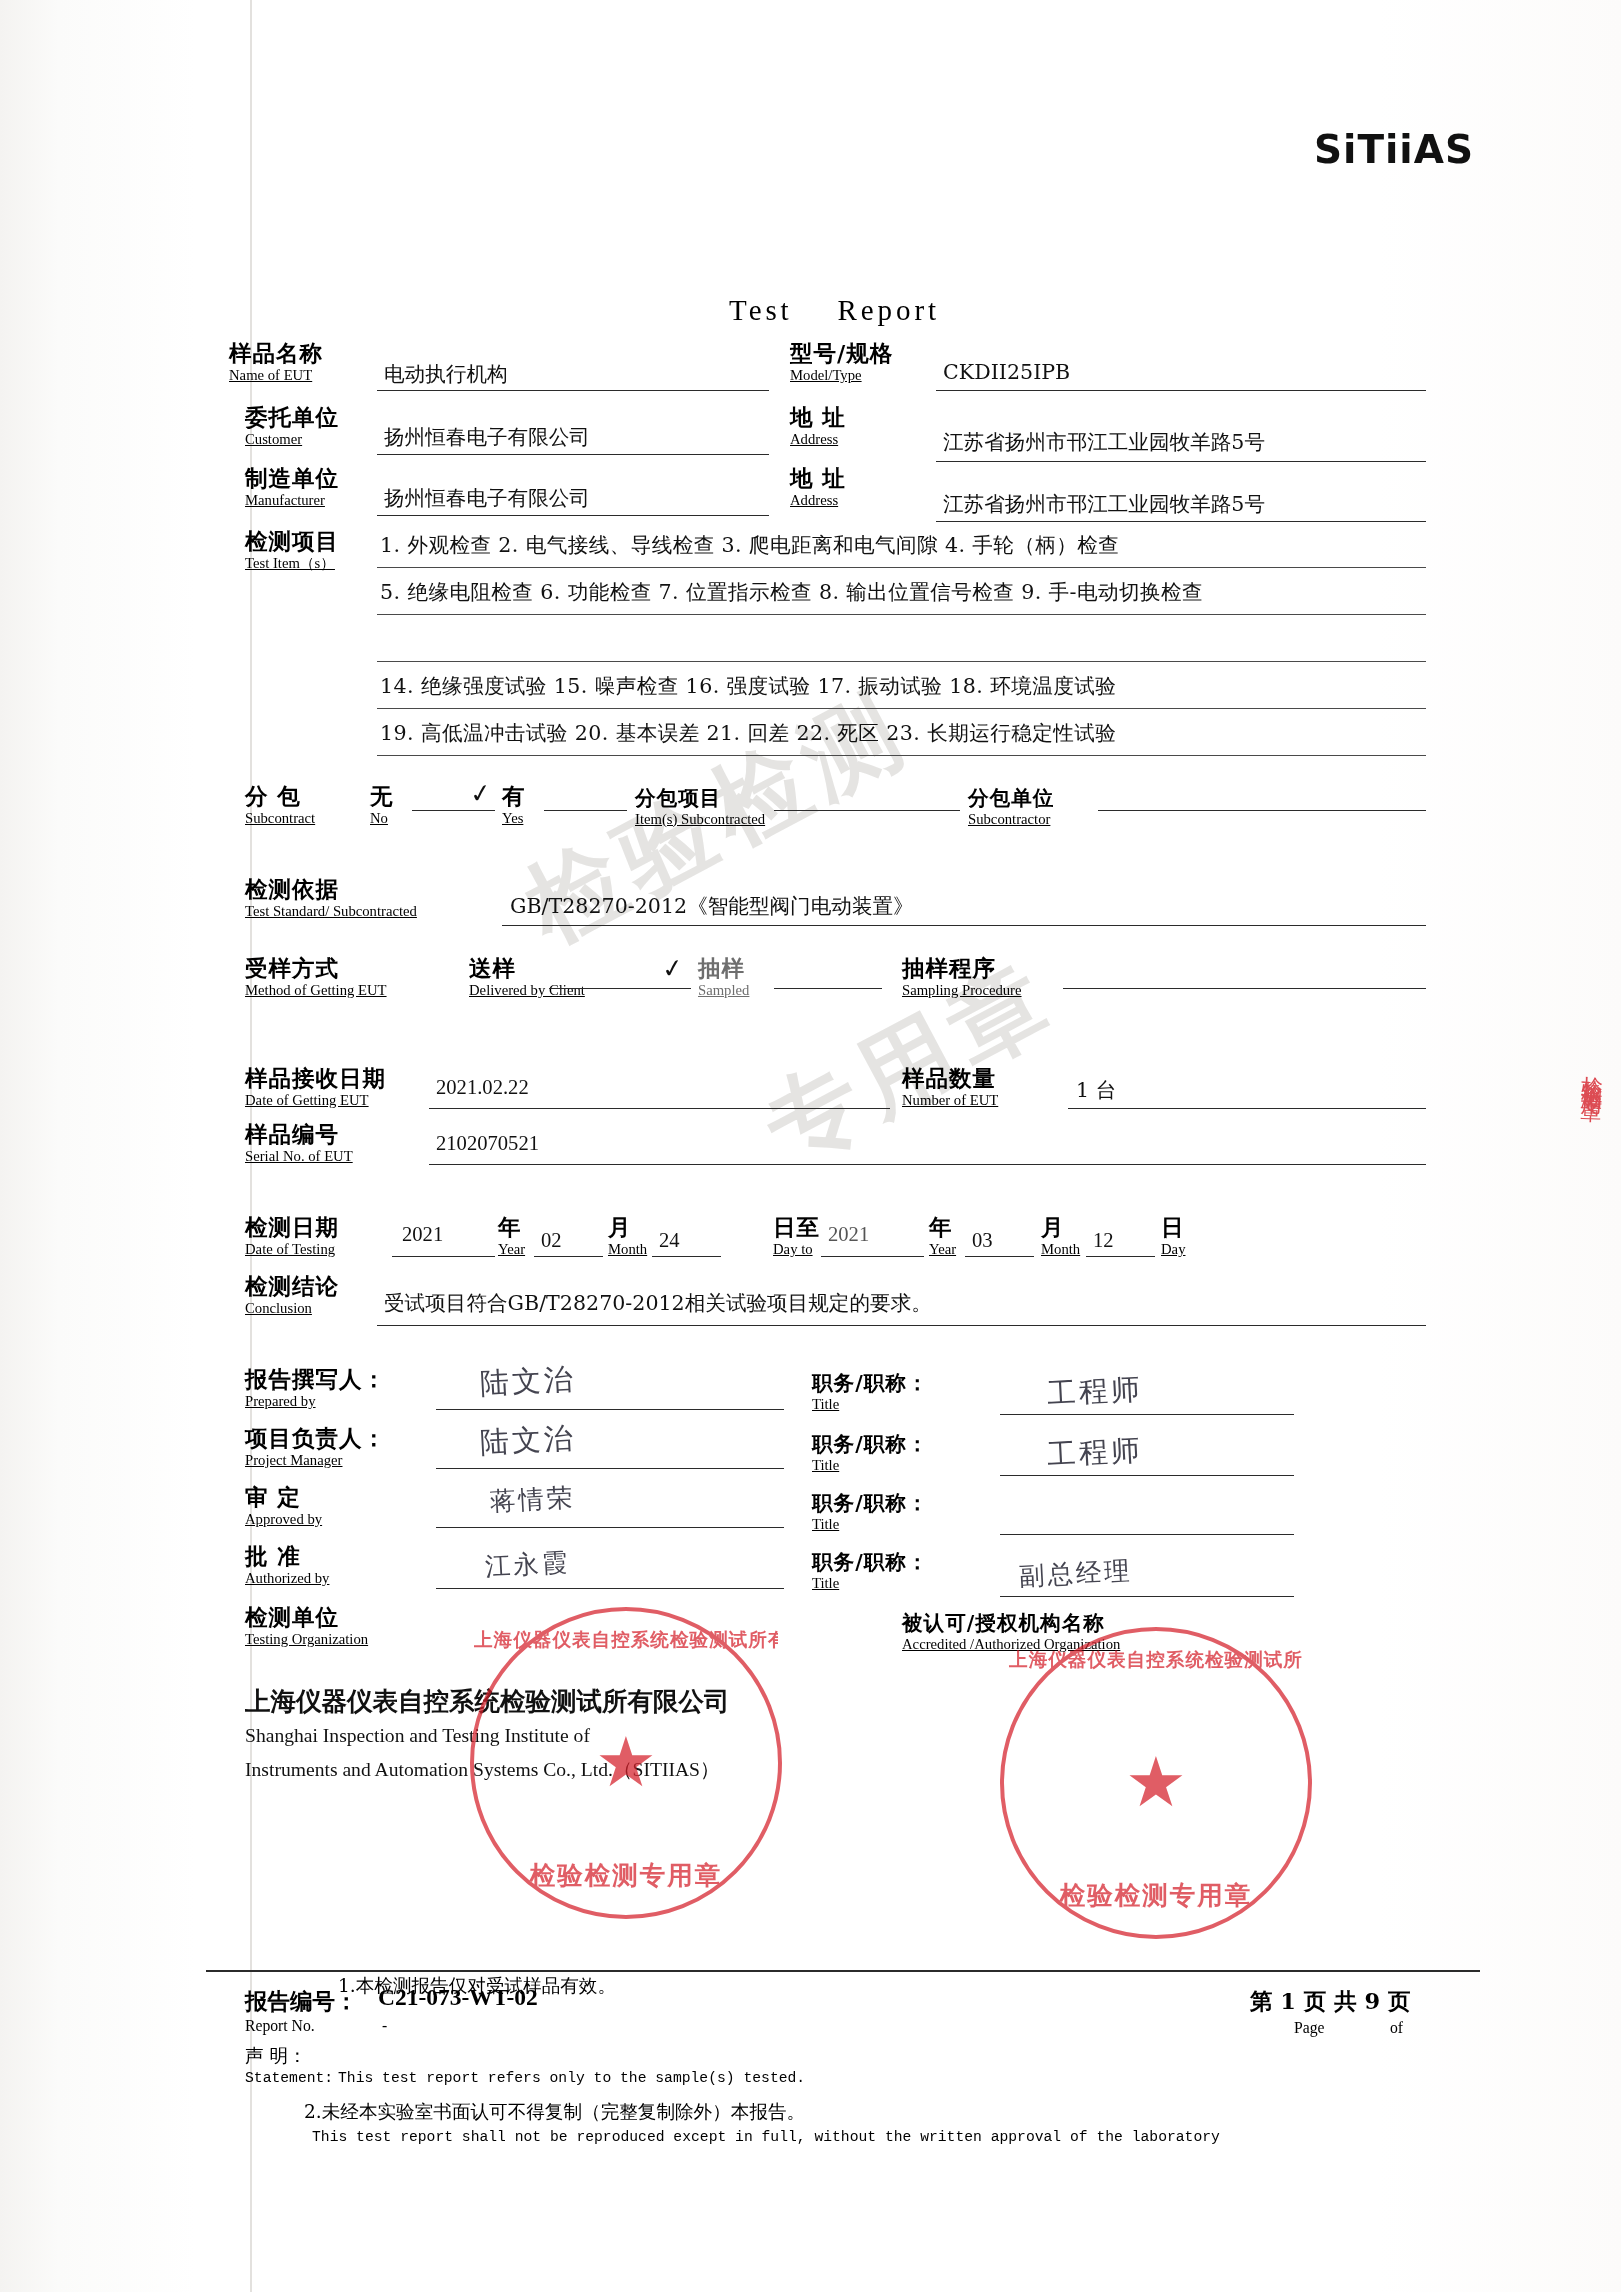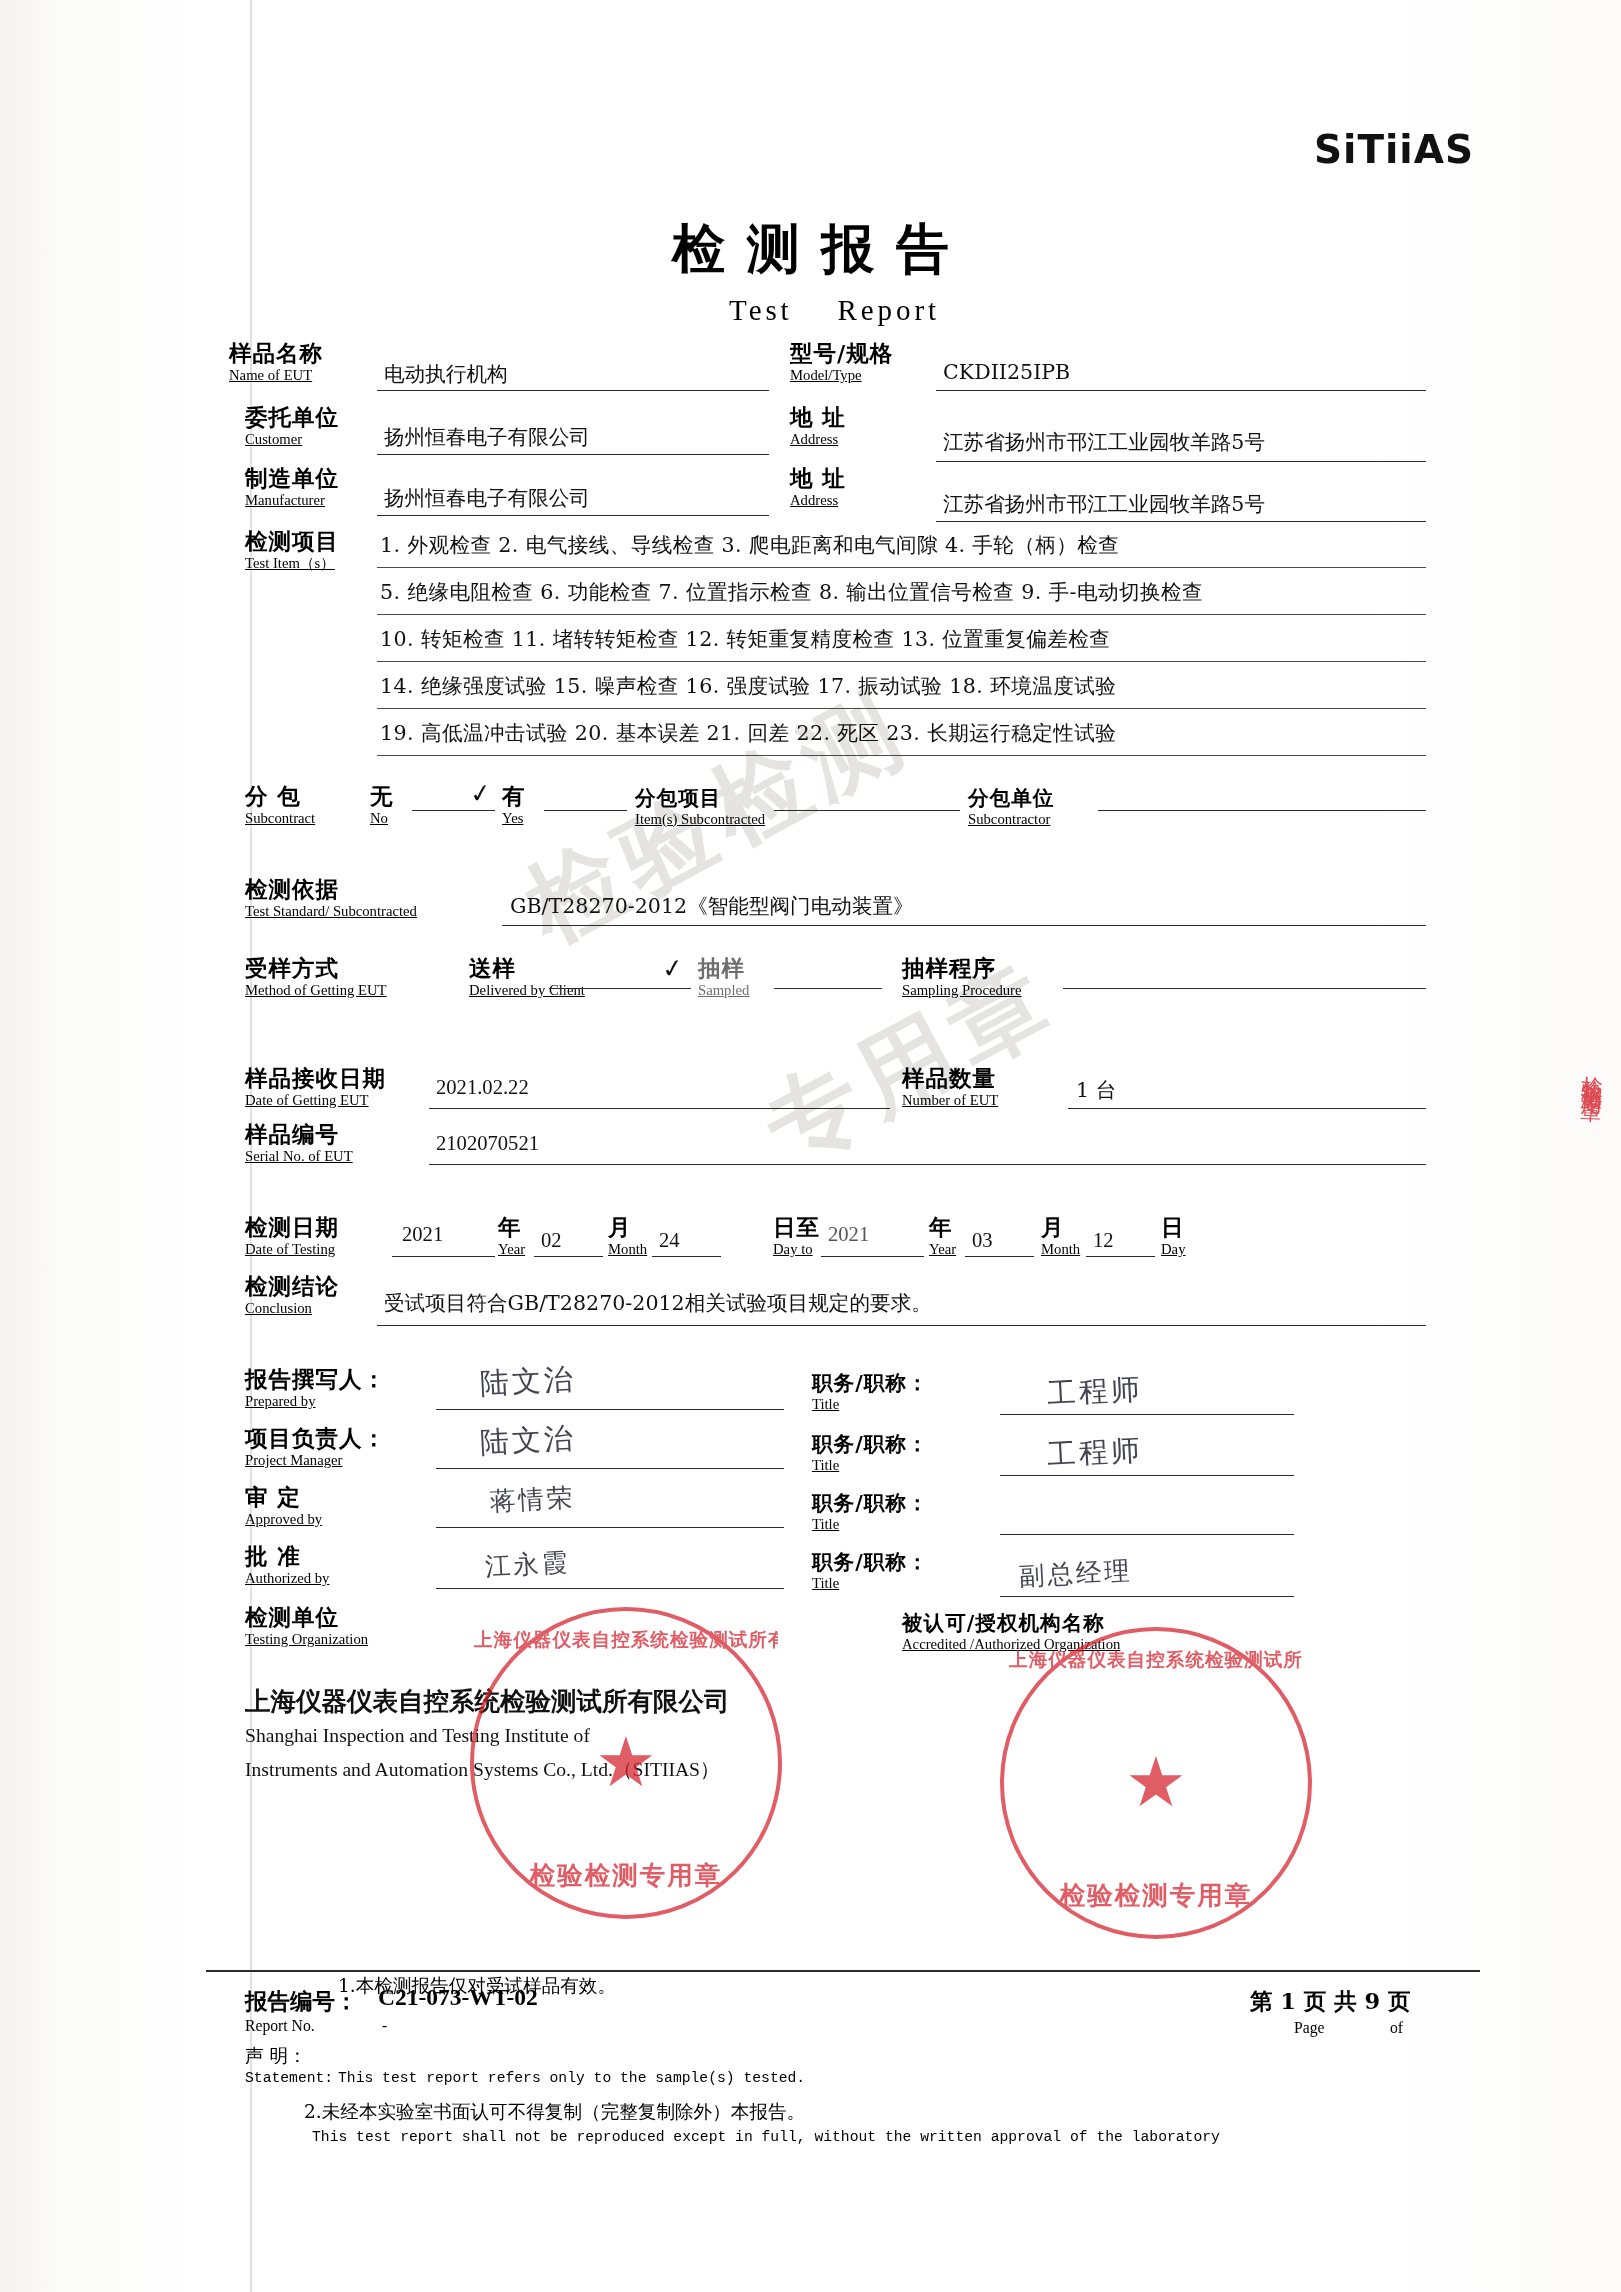--- a/index.html
+++ b/index.html
@@ -273,21 +273,20 @@
   <div class="paper-tint"></div>
   <div class="left-edge"></div>
 
   <div class="watermark" style="left:510px; top:755px;">检验检测</div>
   <div class="watermark" style="left:755px; top:1000px;">专用章</div>
 
   <div class="content">
 
     <div class="logo">SiTiiAS</div>
 
-    <div class="title-cn">检测报告</div>
     <div class="title-en">
       <span>Test</span><span class="gap"></span><span>Report</span>
     </div>
 
     <div class="lbl" style="left:229px; top:341px;">
       <span class="cn">样品名称</span>
       <span class="en">Name of EUT</span>
     </div>
     <div class="val" style="left:384px; top:360px;">电动执行机构</div>
     <div class="rule" style="left:377px; top:390px; width:392px;"></div>
@@ -331,21 +330,20 @@
       <span class="cn">检测项目</span>
       <span class="en">Test Item（s）</span>
     </div>
 
     <div class="item-line" style="left:380px; top:531px;">1. 外观检查 2. 电气接线、导线检查 3. 爬电距离和电气间隙 4. 手轮（柄）检查</div>
     <div class="rule thin" style="left:377px; top:567px; width:1049px;"></div>
 
     <div class="item-line" style="left:380px; top:578px;">5. 绝缘电阻检查 6. 功能检查 7. 位置指示检查 8. 输出位置信号检查 9. 手-电动切换检查</div>
     <div class="rule thin" style="left:377px; top:614px; width:1049px;"></div>
 
-    <div class="item-line" style="left:380px; top:625px;">10. 转矩检查 11. 堵转转矩检查 12. 转矩重复精度检查 13. 位置重复偏差检查</div>
     <div class="rule thin" style="left:377px; top:661px; width:1049px;"></div>
 
     <div class="item-line" style="left:380px; top:672px;">14. 绝缘强度试验 15. 噪声检查 16. 强度试验 17. 振动试验 18. 环境温度试验</div>
     <div class="rule thin" style="left:377px; top:708px; width:1049px;"></div>
 
     <div class="item-line" style="left:380px; top:719px;">19. 高低温冲击试验 20. 基本误差 21. 回差 22. 死区 23. 长期运行稳定性试验</div>
     <div class="rule thin" style="left:377px; top:755px; width:1049px;"></div>
 
     <div class="lbl" style="left:245px; top:784px;">
       <span class="cn">分    包</span>

